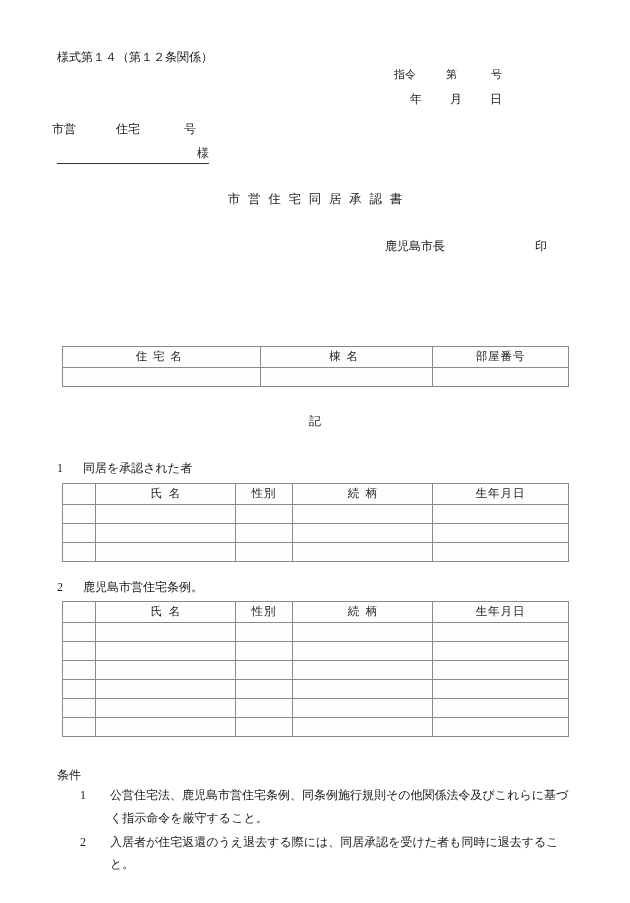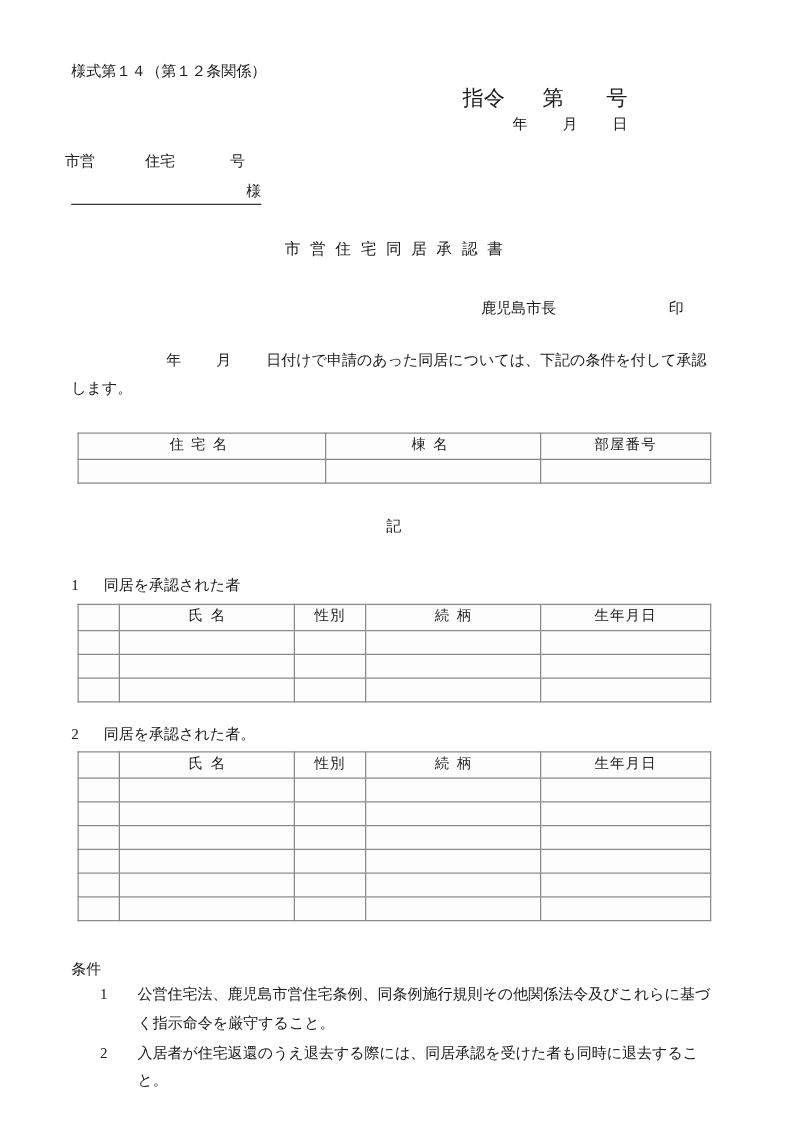--- a/index.html
+++ b/index.html
@@ -31,21 +31,21 @@
 
   
   .form-no {
     left: 57px;
     top: 48px;
     font-size: 12px;
   }
   .ref-line {
     right: 62px;
     top: 66px;
-    font-size: 17px;
+    font-size: 11px;
   }
   .ref-line .gap-a { display: inline-block; width: 30px; }
   .ref-line .gap-b { display: inline-block; width: 34px; }
 
   .date-line {
     right: 62px;
     top: 90px;
     font-size: 12px;
   }
   .date-line .gap { display: inline-block; width: 28px; }
@@ -201,23 +201,20 @@
   </div>
 
   <div class="abs issuer nowrap">
     <span>鹿児島市長</span><span class="seal"></span><span>印</span>
   </div>
 
   <div class="abs doc-title">
     <span>市営住宅同居承認書</span>
   </div>
 
-  <div class="abs body-par">
-    <span class="lead"></span><span>年</span><span class="gap"></span><span>月</span><span class="gap"></span><span>日付けで申請のあった同居については、下記の条件を付して承認します。</span>
-  </div>
 
   <table class="abs grid tbl-house">
     <colgroup>
       <col style="width:198px">
         <col style="width:172px">
         <col style="width:136px">
     </colgroup>
     <thead>
       <tr>
         <th>住宅名</th>
@@ -276,21 +273,21 @@
         <td></td>
         <td></td>
         <td></td>
         <td></td>
         <td></td>
       </tr>
     </tbody>
   </table>
 
   <div class="abs sec-head sec-2 nowrap">
-    <span class="num">2</span><span>同居を承認された者。</span>
+    <span class="num">2</span><span>鹿児島市営住宅条例。</span>
   </div>
 
   <table class="abs grid tbl-people tbl-people-2">
     <colgroup>
       <col style="width:33px">
         <col style="width:140px">
         <col style="width:57px">
         <col style="width:140px">
         <col style="width:136px">
     </colgroup>

